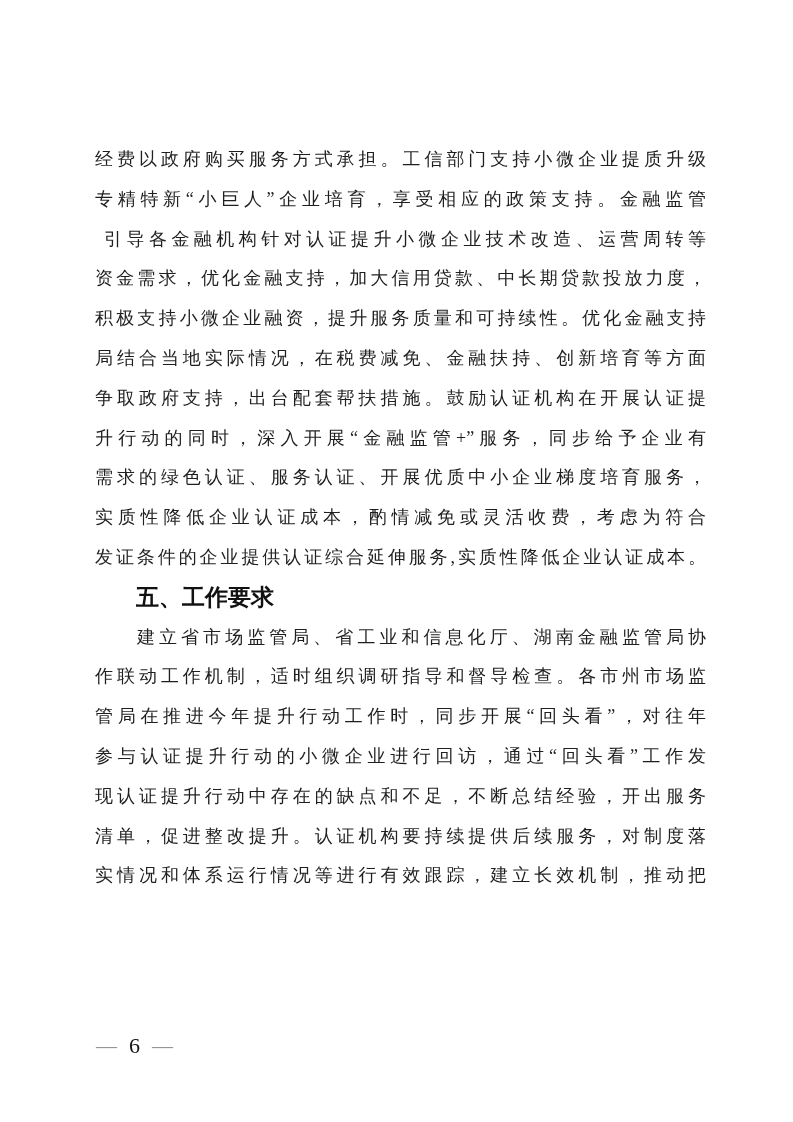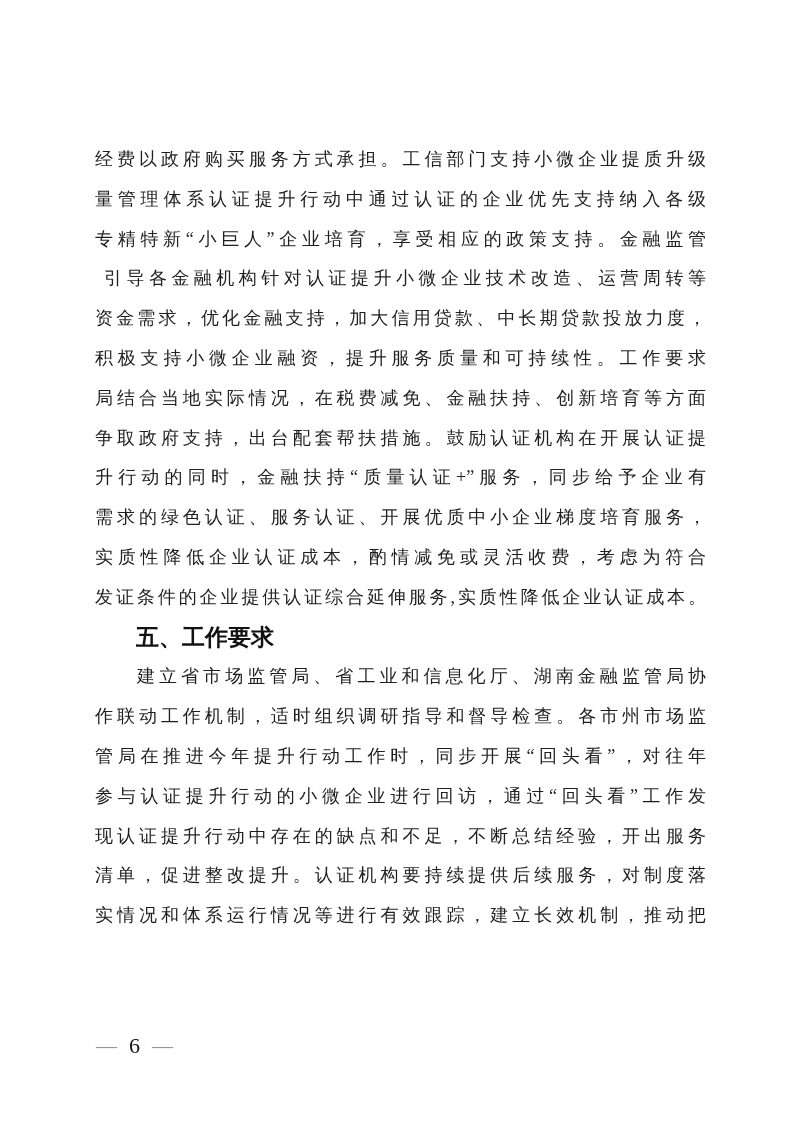--- a/index.html
+++ b/index.html
@@ -71,28 +71,27 @@
   }
 </style>
 </head>
 <body>
 
 <div class="page">
 
   <main class="text-block">
 
     <p class="bline">经费以政府购买服务方式承担。工信部门支持小微企业提质升级</p>
-    <p class="bline">量管理体系认证提升行动中通过认证的企业优先支持纳入各级</p>
     <p class="bline">专精特新“小巨人”企业培育，享受相应的政策支持。金融监管</p>
     <p class="bline indent-half">引导各金融机构针对认证提升小微企业技术改造、运营周转等</p>
     <p class="bline">资金需求，优化金融支持，加大信用贷款、中长期贷款投放力度，</p>
-    <p class="bline">积极支持小微企业融资，提升服务质量和可持续性。工作要求</p>
+    <p class="bline">积极支持小微企业融资，提升服务质量和可持续性。优化金融支持</p>
     <p class="bline">局结合当地实际情况，在税费减免、金融扶持、创新培育等方面</p>
     <p class="bline">争取政府支持，出台配套帮扶措施。鼓励认证机构在开展认证提</p>
-    <p class="bline">升行动的同时，金融扶持“质量认证+”服务，同步给予企业有</p>
+    <p class="bline">升行动的同时，深入开展“金融监管+”服务，同步给予企业有</p>
     <p class="bline">需求的绿色认证、服务认证、开展优质中小企业梯度培育服务，</p>
     <p class="bline">实质性降低企业认证成本，酌情减免或灵活收费，考虑为符合</p>
     <p class="bline">发证条件的企业提供认证综合延伸服务,实质性降低企业认证成本。</p>
 
     <h2 class="heading">五、工作要求</h2>
 
     <p class="bline indent-two">建立省市场监管局、省工业和信息化厅、湖南金融监管局协</p>
     <p class="bline">作联动工作机制，适时组织调研指导和督导检查。各市州市场监</p>
     <p class="bline">管局在推进今年提升行动工作时，同步开展“回头看”，对往年</p>
     <p class="bline">参与认证提升行动的小微企业进行回访，通过“回头看”工作发</p>

